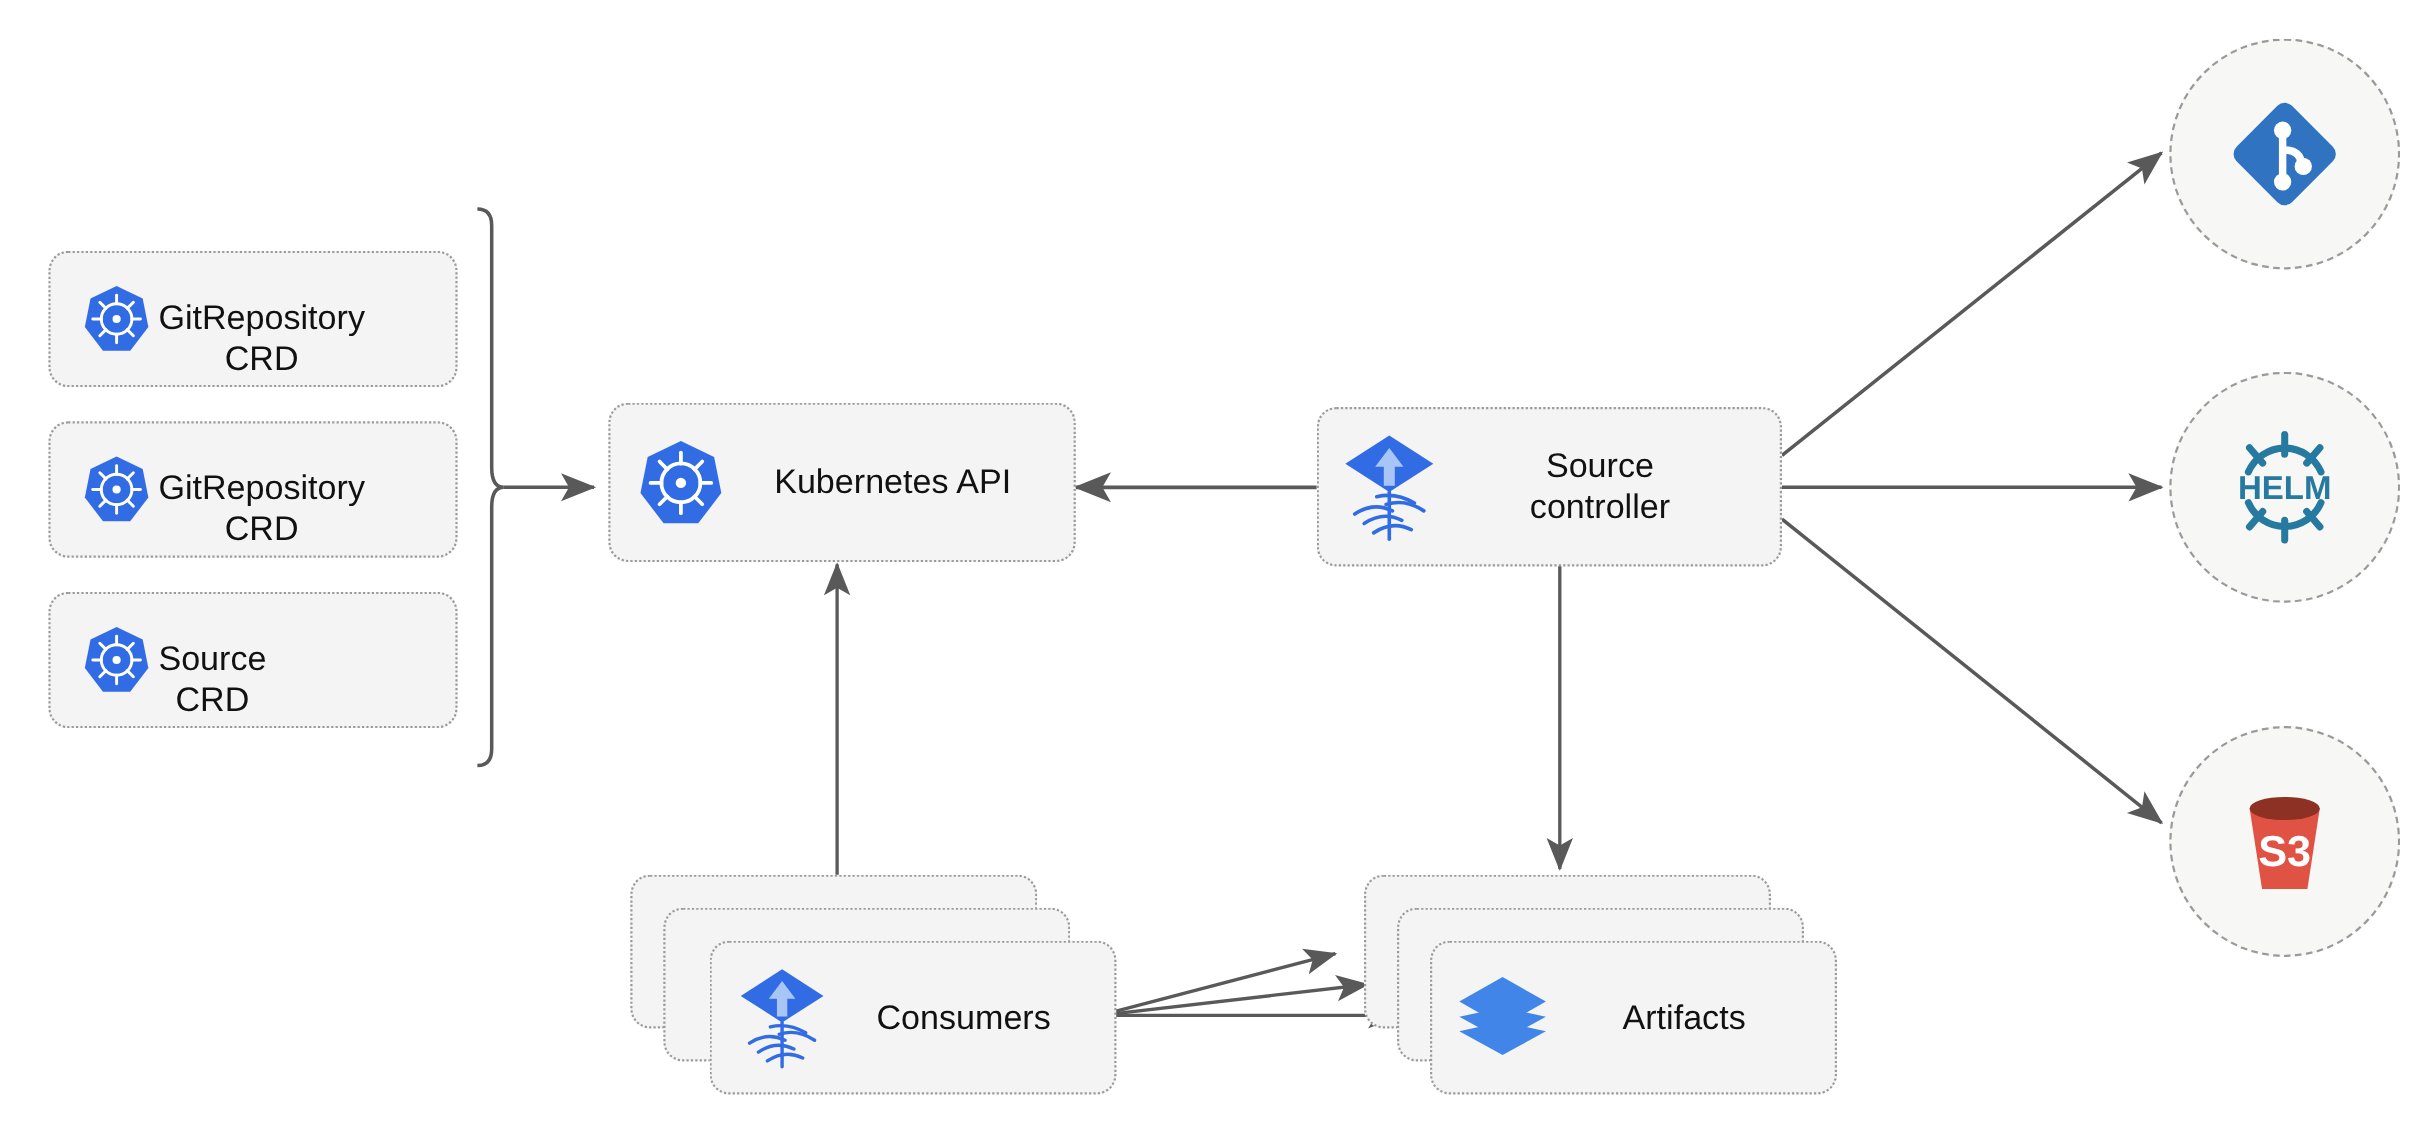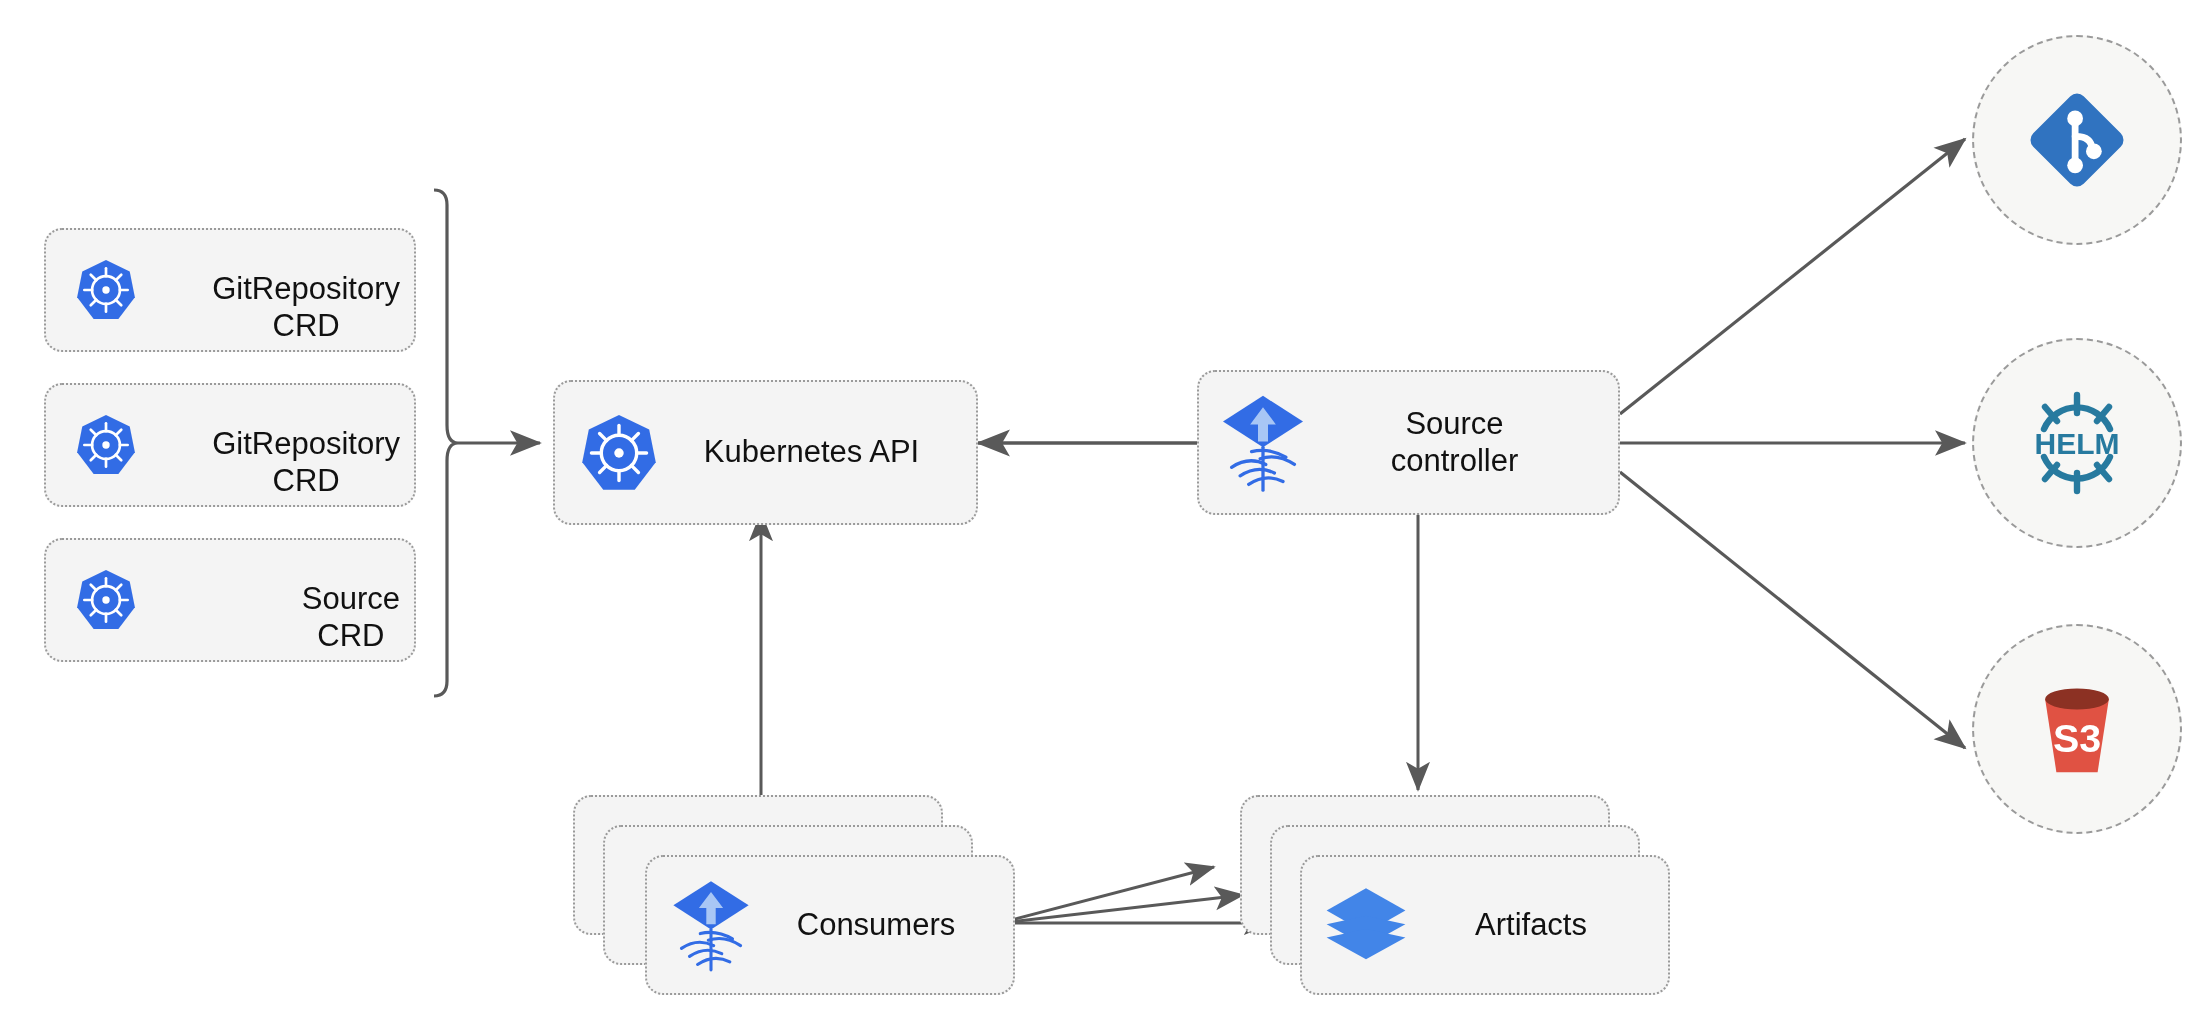--- a/index.html
+++ b/index.html
@@ -24,21 +24,21 @@
     color:#111;
     font-size:31px;
     line-height:1.18;
     white-space:pre-line;
     text-align:center;
   }
 
   
   .crd .card-inner{padding:0 14px 0 22px;}
   .crd .icon-slot{width:76px;flex:0 0 76px;display:flex;align-items:center;justify-content:center;}
-  .crd .lbl-slot{flex:1;display:flex;align-items:center;justify-content:flex-end;margin-top:36px;}
+  .crd .lbl-slot{flex:1;display:flex;align-items:center;justify-content:flex-start;margin-top:36px;}
 
   
   .mid .card-inner{padding:0 18px;}
   .mid .icon-slot{width:92px;flex:0 0 92px;display:flex;align-items:center;justify-content:center;}
   .mid .lbl-slot{flex:1;display:flex;align-items:center;justify-content:center;}
 
   
   .stack{position:absolute;}
   .stack .sheet{
     position:absolute;
@@ -169,21 +169,21 @@
           <circle cx="32" cy="32" r="3.6" fill="#ffffff"></circle>
         </svg>
       </span>
       <span class="lbl-slot">
         <span class="card-label">Source
 CRD</span>
       </span>
     </div>
   </div>
 
-  <div class="card mid" style="left:553px;top:380px;width:425px;height:145px;">
+  <div class="card mid" style="left:553px;top:366px;width:425px;height:145px;">
     <div class="card-inner">
       <span class="icon-slot">
         <svg class="icon-svg" width="84" height="84" viewBox="0 0 64 64">
           <polygon points="32,3 55,14 60,39 44,60 20,60 4,39 9,14" fill="#326ce5"></polygon>
           <g fill="none" stroke="#ffffff" stroke-width="2.6" stroke-linecap="round">
             <circle cx="32" cy="32" r="13.5"></circle>
             <line x1="32" y1="11" x2="32" y2="18.6"></line>
             <line x1="32" y1="45.4" x2="32" y2="53"></line>
             <line x1="11" y1="32" x2="18.6" y2="32"></line>
             <line x1="45.4" y1="32" x2="53" y2="32"></line>
@@ -291,21 +291,21 @@
         <line x1="32" y1="47" x2="32" y2="56"></line>
         <line x1="16" y1="14" x2="22" y2="21"></line>
         <line x1="48" y1="14" x2="42" y2="21"></line>
         <line x1="16" y1="50" x2="22" y2="43"></line>
         <line x1="48" y1="50" x2="42" y2="43"></line>
       </g>
       <text class="helmtext" x="32" y="37.5" font-size="15" text-anchor="middle" fill="#277a9f">HELM</text>
     </svg>
   </div>
 
-  <div class="circ" style="left:1972px;top:624px;width:210px;height:210px;">
+  <div class="circ" style="left:1972px;top:660px;width:210px;height:210px;">
     <svg class="icon-svg" width="120" height="120" viewBox="0 0 64 64">
       <path d="M15 16 L49 16 L43 55 L21 55 Z" fill="#e05243"></path>
       <ellipse cx="32" cy="16" rx="17" ry="5.6" fill="#8c3123"></ellipse>
       <text class="helmtext" x="32" y="44" font-size="21" text-anchor="middle" fill="#ffffff">S3</text>
     </svg>
   </div>
 
 </div>
 
 </body></html>

